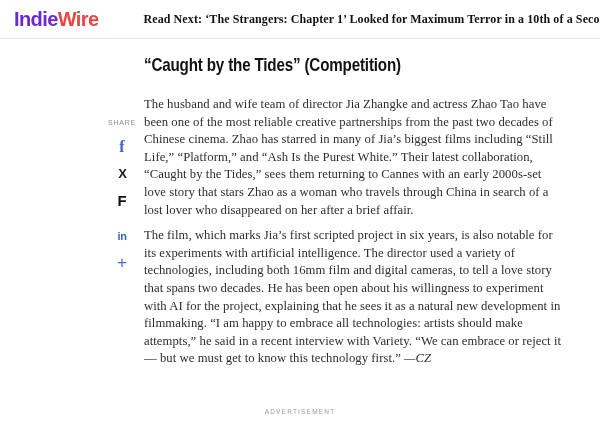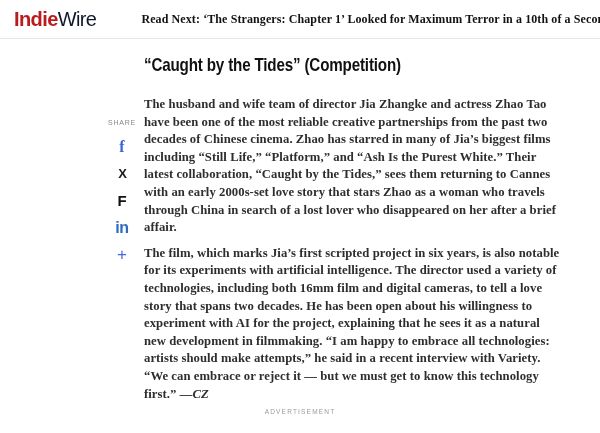--- a/index.html
+++ b/index.html
@@ -21,22 +21,22 @@
     display: flex;
     align-items: center;
   }
   .logo {
     margin-left: 14px;
     font-size: 20px;
     letter-spacing: -0.6px;
     white-space: nowrap;
     cursor: pointer;
   }
-  .logo .lg1 { font-weight: 800; color: #b91c1c; }
-  .logo .lg2 { font-weight: 400; color: #0f172a; }
+  .logo .lg1 { font-weight: 800; color: #6d28d9; }
+  .logo .lg2 { font-weight: 700; color: #ef4444; }
   .hamburger {
     margin-left: 12px;
     width: 19px;
     display: flex;
     flex-direction: column;
     gap: 3px;
     cursor: pointer;
   }
   .hamburger .bar { height: 2.5px; background: #1a1a1a; border-radius: 1px; }
   .topbar-divider {
@@ -74,21 +74,21 @@
     height: 27px;
     display: flex;
     align-items: center;
     justify-content: center;
     cursor: pointer;
     width: 100%;
   }
   .icon-fb   { font-family: "Liberation Serif", serif; font-weight: 700; font-size: 16px; }
   .icon-x    { font-weight: 700; font-size: 13px; letter-spacing: -1px; }
   .icon-flip { font-weight: 800; font-size: 15px; }
-  .icon-li   { font-weight: 800; font-size: 16px; letter-spacing: -0.3px; margin-top: 0; }
+  .icon-li   { font-weight: 800; font-size: 11px; letter-spacing: -0.3px; margin-top: 8px; }
   .icon-plus { font-weight: 500; font-size: 17px; }
 
   
   .article {
     position: absolute;
     left: 144px; top: 54px;
     width: 418px;
   }
   .headline {
     font-size: 18.5px;
@@ -100,21 +100,20 @@
     white-space: nowrap;
     line-height: 22px;
     margin-bottom: 20px;
   }
   .body-copy {
     font-family: "Liberation Serif", serif;
     font-size: 12.7px;
     line-height: 17.6px;
     color: #2e2e2e;
     letter-spacing: 0.05px;
-    font-weight: bold;
   }
   .body-copy p { margin-bottom: 8px; }
   .attribution { font-style: italic; }
 
   
   .ad-slot {
     position: absolute;
     left: 0; top: 400px;
     width: 600px;
     text-align: center;

